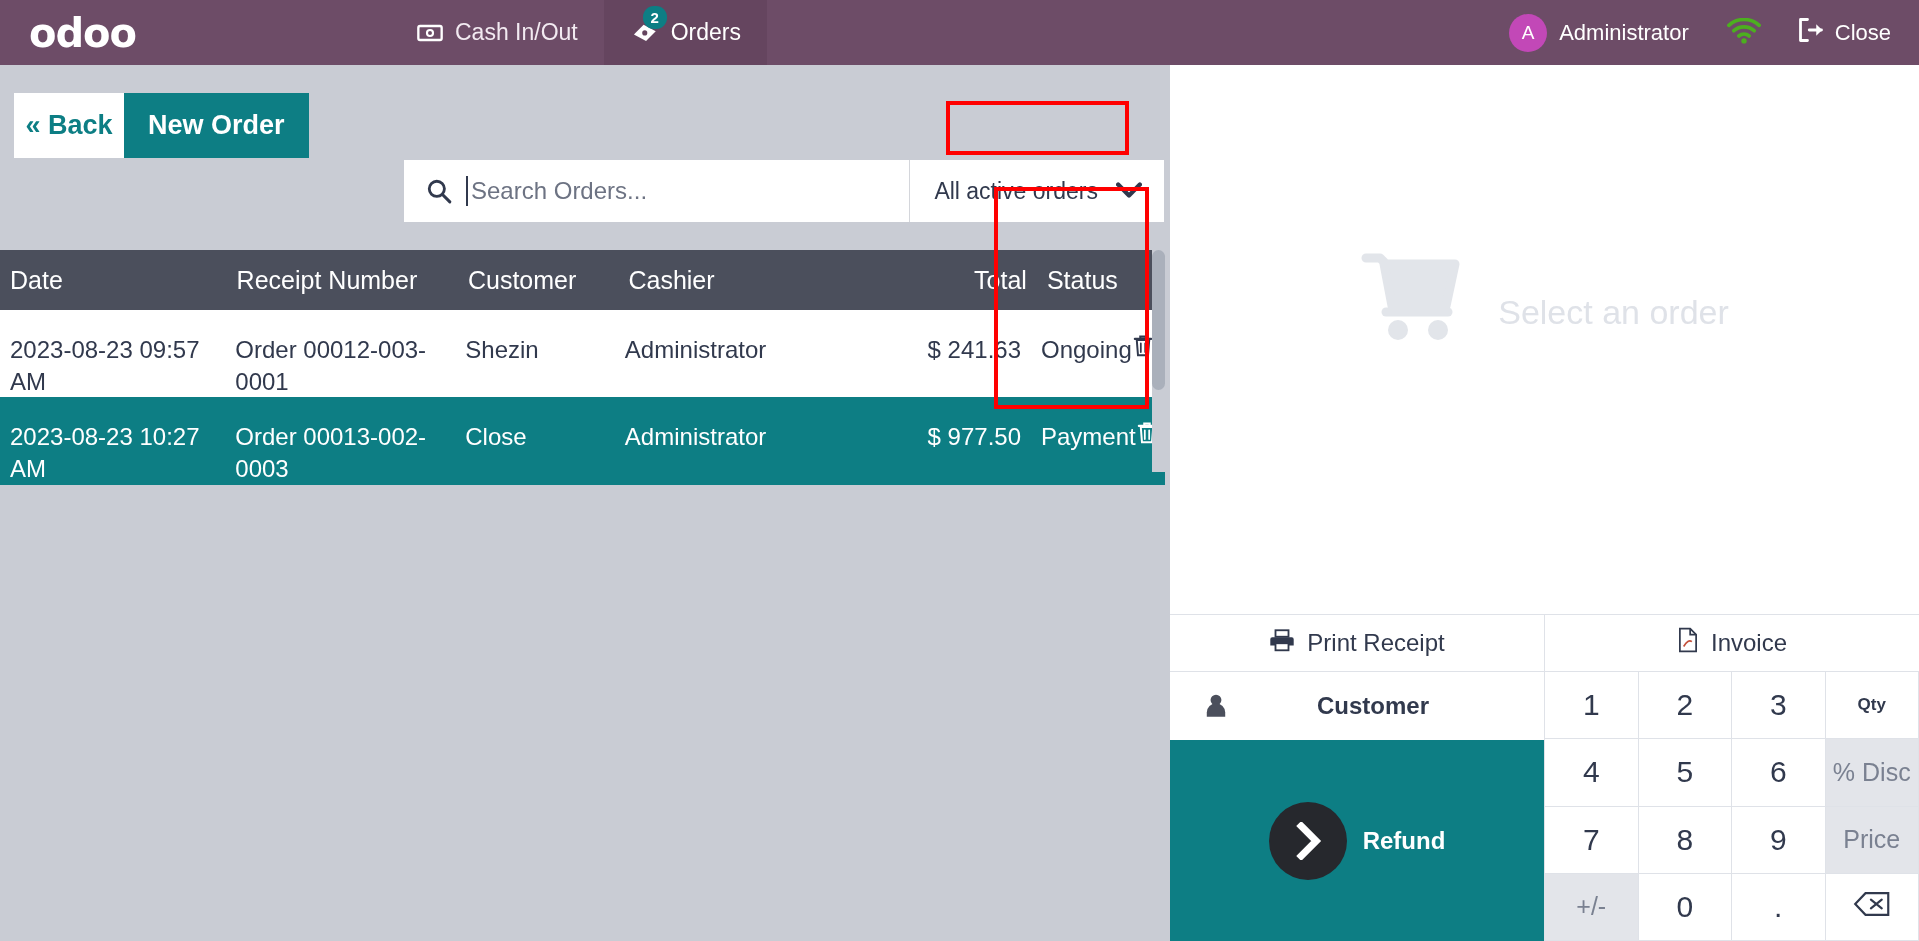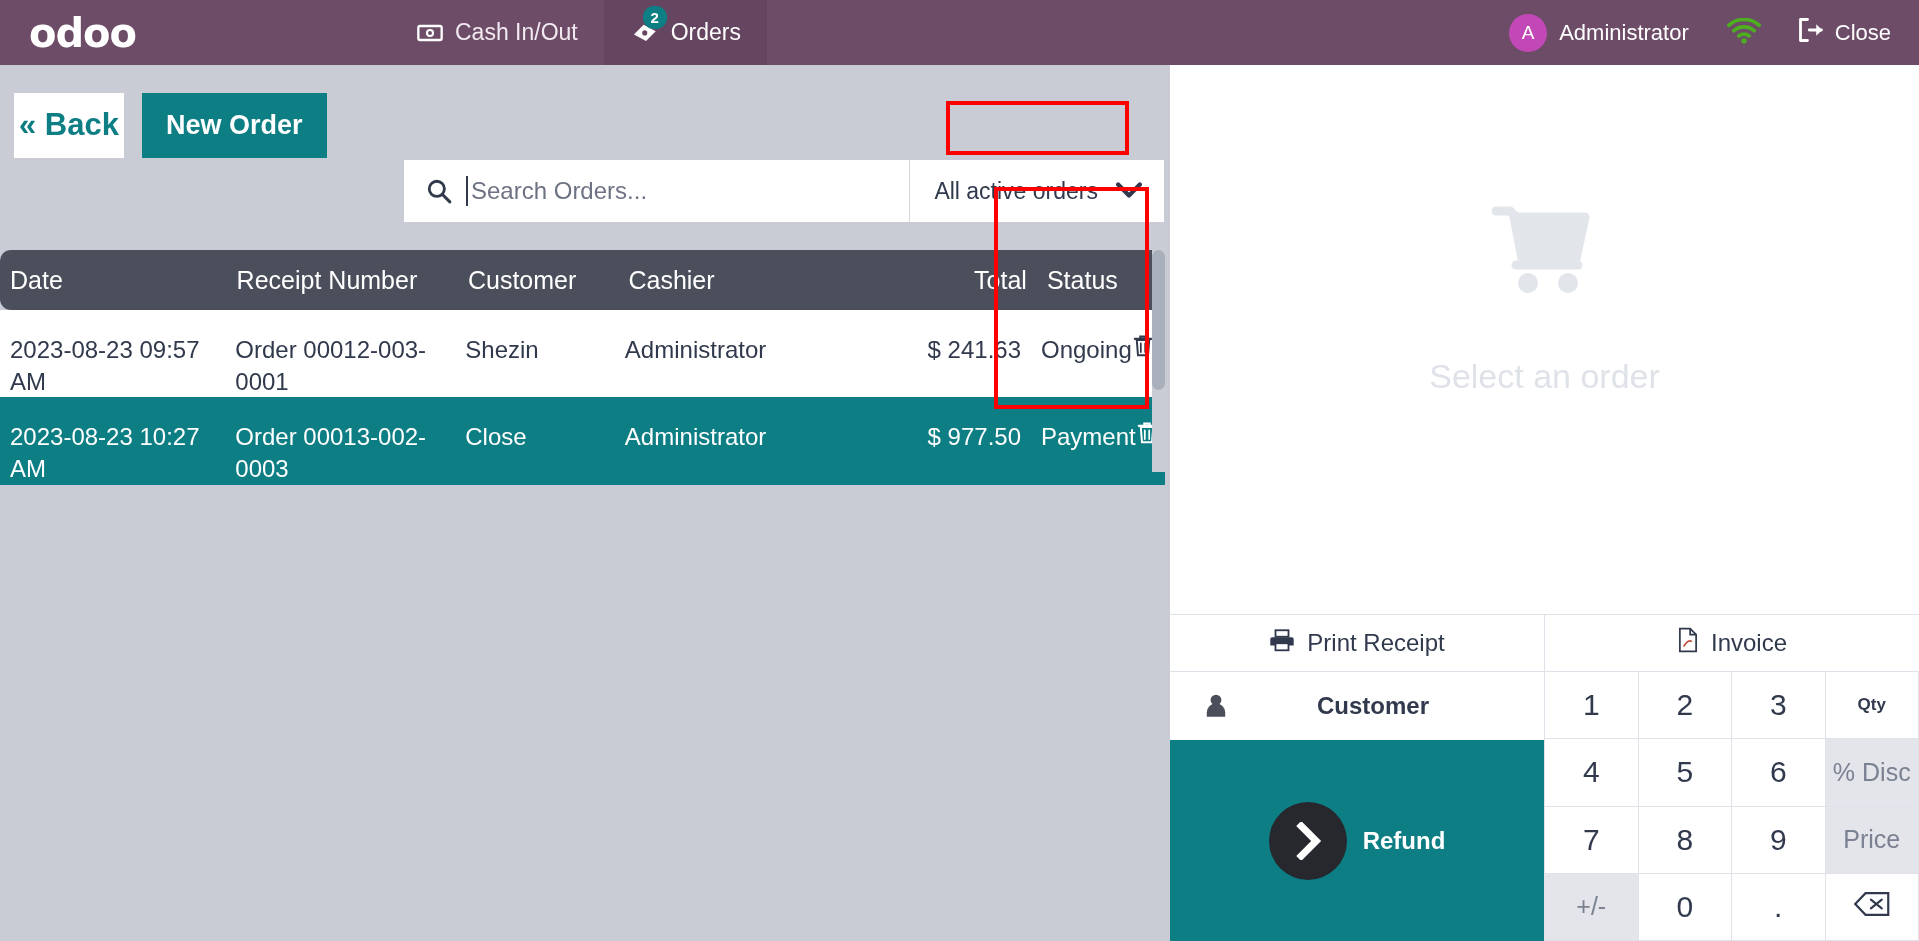--- a/index.html
+++ b/index.html
@@ -66,32 +66,32 @@
     position: absolute; top: 65px; left: 0;
     width: 1170px; height: 876px;
     background: #c9ccd4;
   }
   .toolbar {
     height: 120px; display: flex; align-items: center;
     padding-left: 14px; gap: 0;
   }
   .btn-back {
     background: #ffffff; color: #0d7e84;
-    font-size: 31px; font-weight: 700;
+    font-size: 27px; font-weight: 700;
     width: 110px; height: 65px;
     display: flex; align-items: center; justify-content: center;
     cursor: pointer; border: none;
     font-family: "Liberation Sans", sans-serif;
   }
   .btn-neworder {
     background: #0d7e84; color: #ffffff;
     font-size: 27px; font-weight: 700;
     height: 65px; padding: 0 24px;
     display: flex; align-items: center; justify-content: center;
-    margin-left: 18px; cursor: pointer; border: none;
+    margin-left: 0; cursor: pointer; border: none;
     font-family: "Liberation Sans", sans-serif;
   }
   .searchbar {
     position: absolute; left: 404px; top: 95px;
     width: 760px; height: 62px;
     background: #ffffff;
     display: flex; align-items: center;
   }
   .search-icon-box { padding: 0 14px 0 22px; display: flex; align-items: center; }
   .search-input {
@@ -119,21 +119,21 @@
   }
 
   
   .orders-table {
     position: absolute; left: 0; top: 185px;
     width: 1165px;
   }
   .thead {
     background: #4b4f5c; color: #ffffff;
     display: flex; align-items: center;
-    height: 60px; font-size: 25px; border-radius: 11px;
+    height: 60px; font-size: 25px;
   }
   .trow {
     display: flex; align-items: flex-start;
     min-height: 84px; font-size: 24px;
     background: #ffffff; color: #31394d;
     cursor: pointer;
   }
   .trow.selected { background: #0d7e84; color: #ffffff; }
   .c-date   { width: 250px; padding-left: 10px; }
   .c-receipt{ width: 245px; }
@@ -157,21 +157,21 @@
   }
 
   
   .right-panel {
     position: absolute; top: 65px; left: 1170px;
     width: 749px; height: 876px;
     background: #ffffff;
     display: flex; flex-direction: column;
   }
   .order-empty {
-    flex: 1; display: flex; flex-direction: column;
+    flex: 1; display: flex; flex-direction: row;
     align-items: center; justify-content: center;
     padding-bottom: 80px;
     gap: 28px;
   }
   .empty-label {
     margin-top: 26px; font-size: 34px; color: #dfe2e8;
   }
   .action-row {
     display: flex; height: 57px;
     border-top: 1px solid #dfe2e8;

